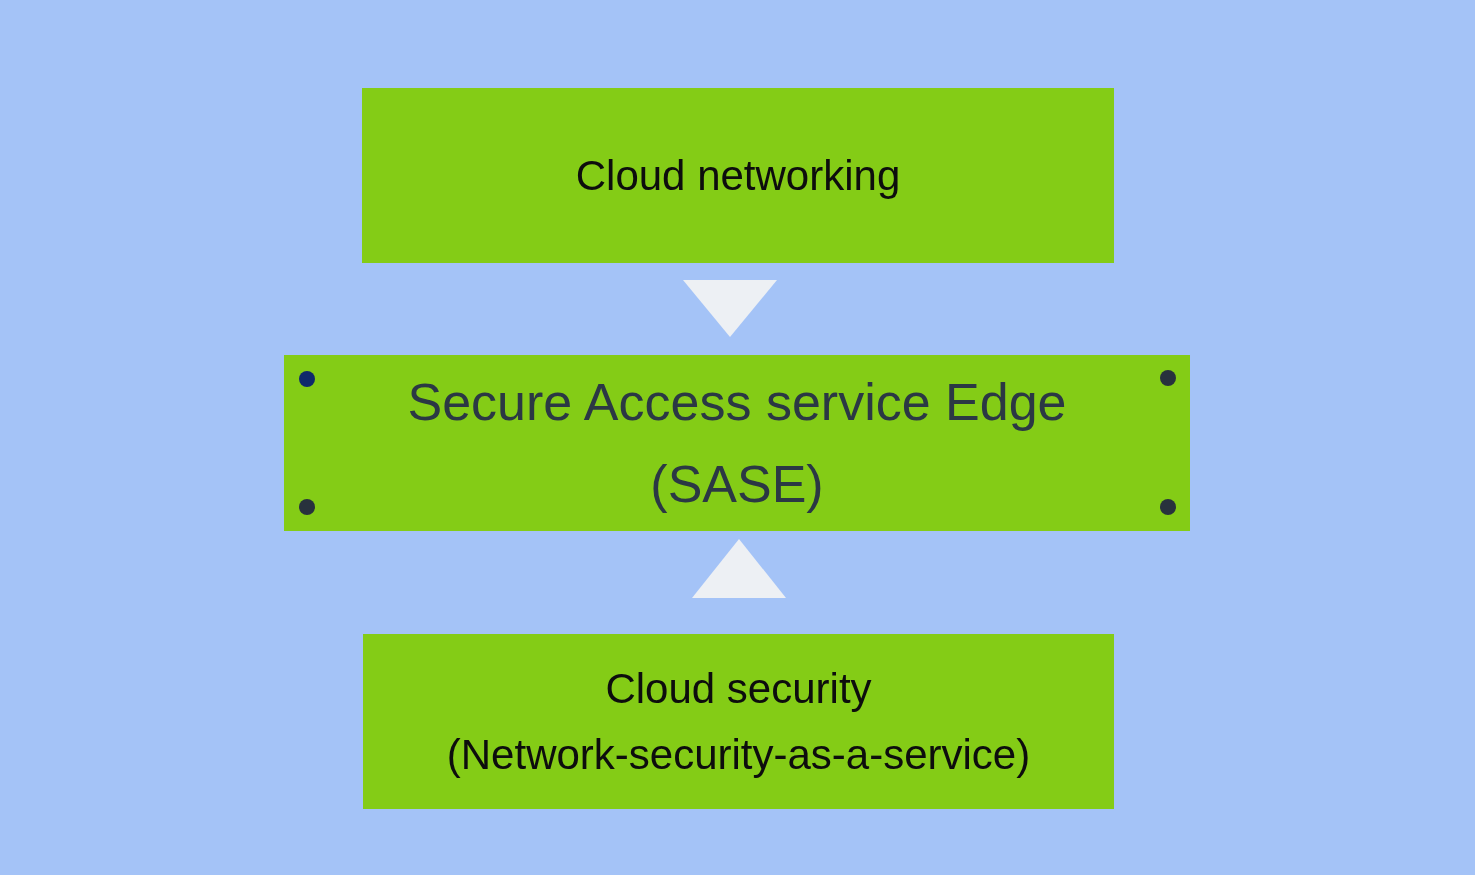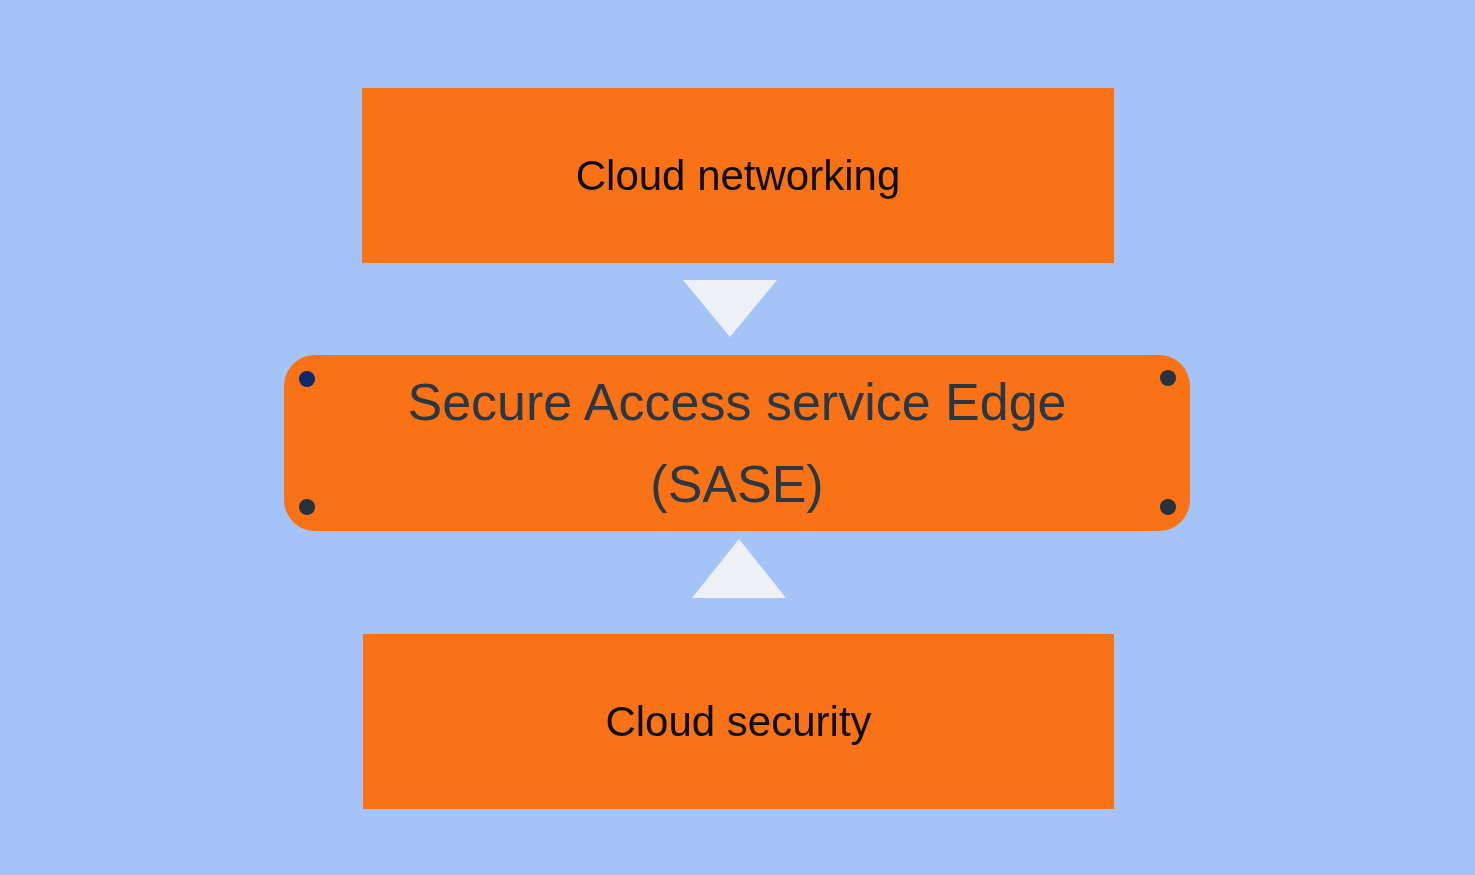--- a/index.html
+++ b/index.html
@@ -9,41 +9,40 @@
   }
   .canvas {
     position: relative;
     width: 1475px;
     height: 875px;
     background: #a4c3f7;
     overflow: hidden;
   }
   .box {
     position: absolute;
-    background: #f97316;
+    background: #84cc16;
     display: flex;
     flex-direction: column;
     align-items: center;
     justify-content: center;
     text-align: center;
   }
   .box-top {
     left: 362px; top: 88px;
     width: 752px; height: 175px;
     color: #0d0d0d;
     font-size: 42px;
     line-height: 66px;
   }
   .box-middle {
     left: 284px; top: 355px;
     width: 906px; height: 176px;
     color: #2b3844;
     font-size: 52px;
     line-height: 82px;
-    border-radius: 31px;
   }
   .box-bottom {
     left: 363px; top: 614px;
     width: 751px; height: 175px;
     color: #0d0d0d;
     font-size: 42px;
     line-height: 66px;
     margin-top: 20px;
   }
   .tri {
@@ -90,15 +89,16 @@
     <span class="dot dot-bl"></span>
     <span class="dot dot-br"></span>
     <div>Secure Access service Edge</div>
     <div>(SASE)</div>
   </div>
 
   <div class="tri tri-up"></div>
 
   <div class="box box-bottom">
     <div>Cloud security</div>
+    <div>(Network-security-as-a-service)</div>
   </div>
 
 </div>
 
 </body></html>

